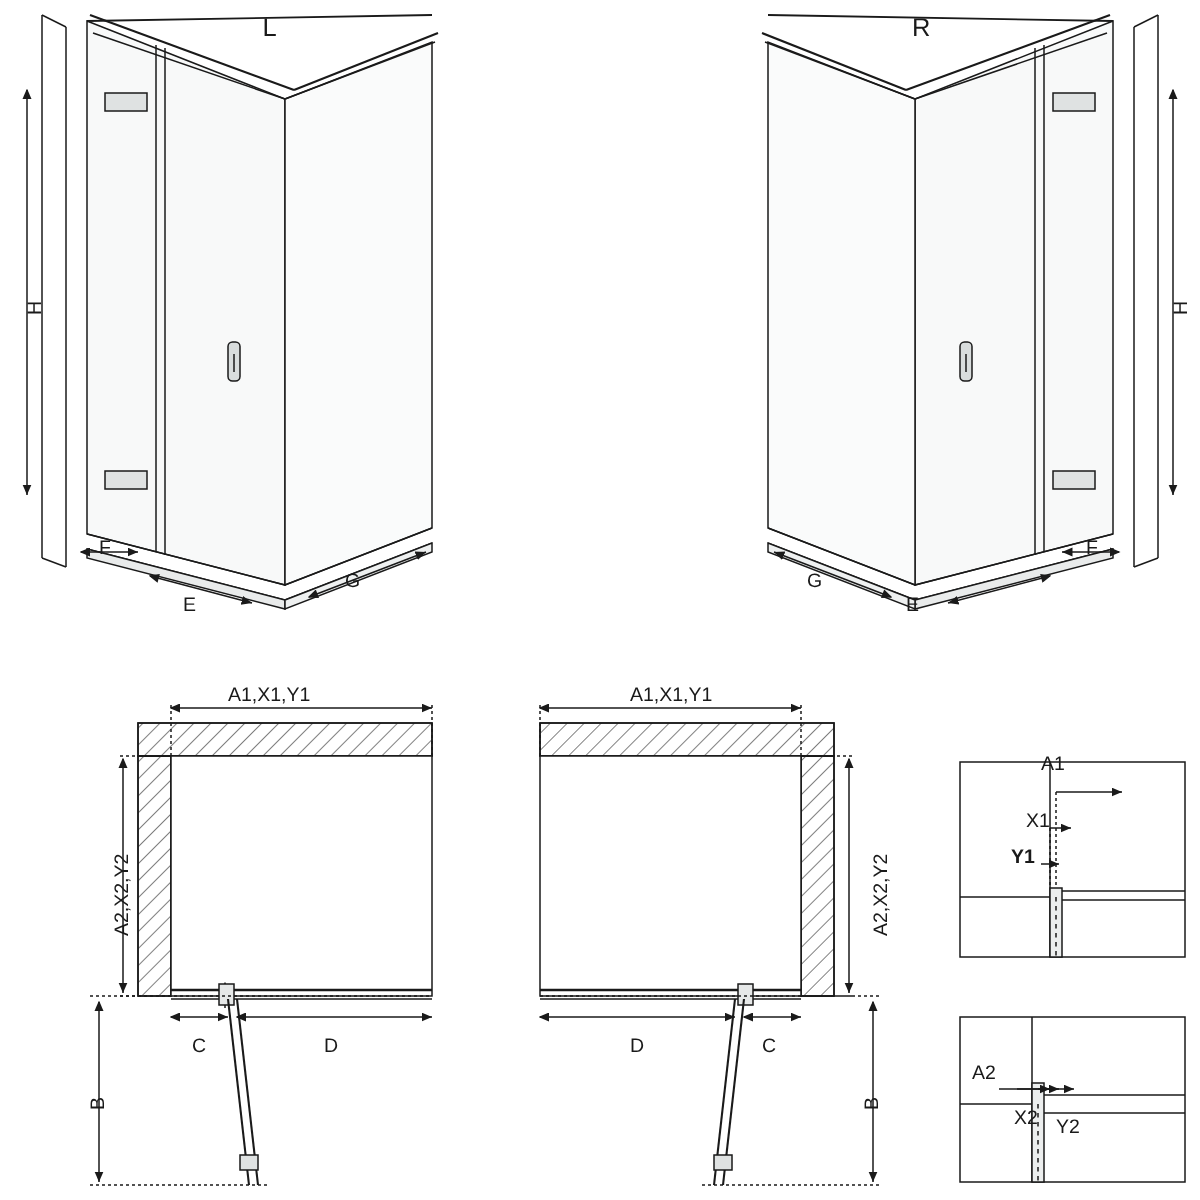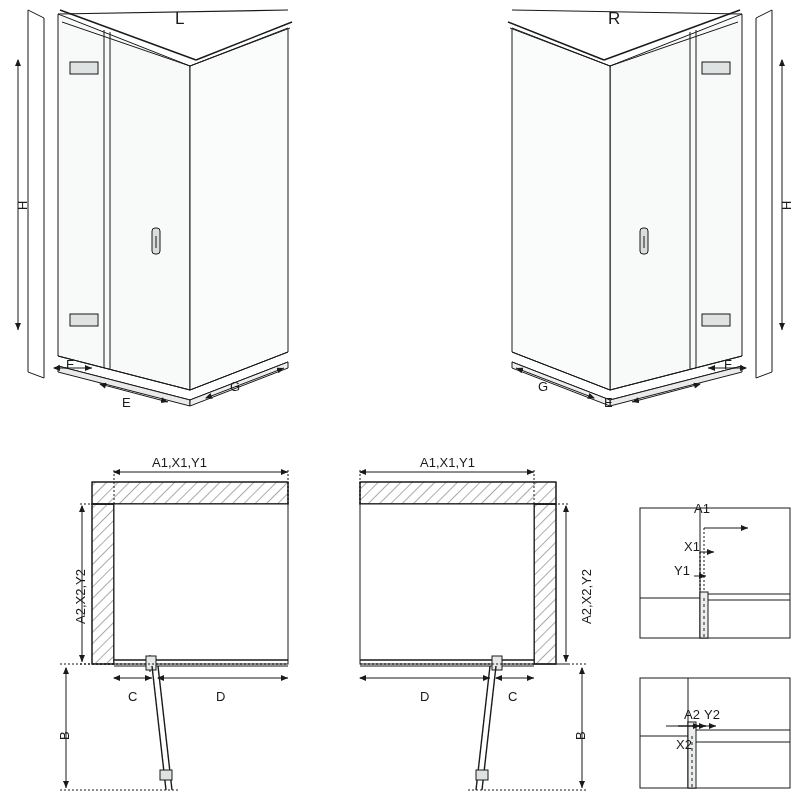--- a/index.html
+++ b/index.html
@@ -244,19 +244,19 @@
   <div class="lbl rot" style="left:58px; top:740px;">B</div>
 
   <div class="lbl" style="left:420px; top:456px;">A1,X1,Y1</div>
   <div class="lbl rot" style="left:580px; top:624px;">A2,X2,Y2</div>
   <div class="lbl" style="left:420px; top:690px;">D</div>
   <div class="lbl" style="left:508px; top:690px;">C</div>
   <div class="lbl rot" style="left:574px; top:740px;">B</div>
 
   <div class="lbl" style="left:694px; top:502px;">A1</div>
   <div class="lbl" style="left:684px; top:540px;">X1</div>
-  <div class="lbl" style="left:674px; top:564px;">Y1</div>
-
-  <div class="lbl" style="left:648px; top:708px;margin-left:36px;">A2</div>
+  <div class="lbl" style="left:674px; top:564px;font-weight:bold;">Y1</div>
+
+  <div class="lbl" style="left:648px; top:708px;">A2</div>
   <div class="lbl" style="left:676px; top:738px;">X2</div>
-  <div class="lbl" style="left:704px; top:708px;">Y2</div>
+  <div class="lbl" style="left:704px; top:744px;">Y2</div>
 
 </div>
 
 </body></html>

